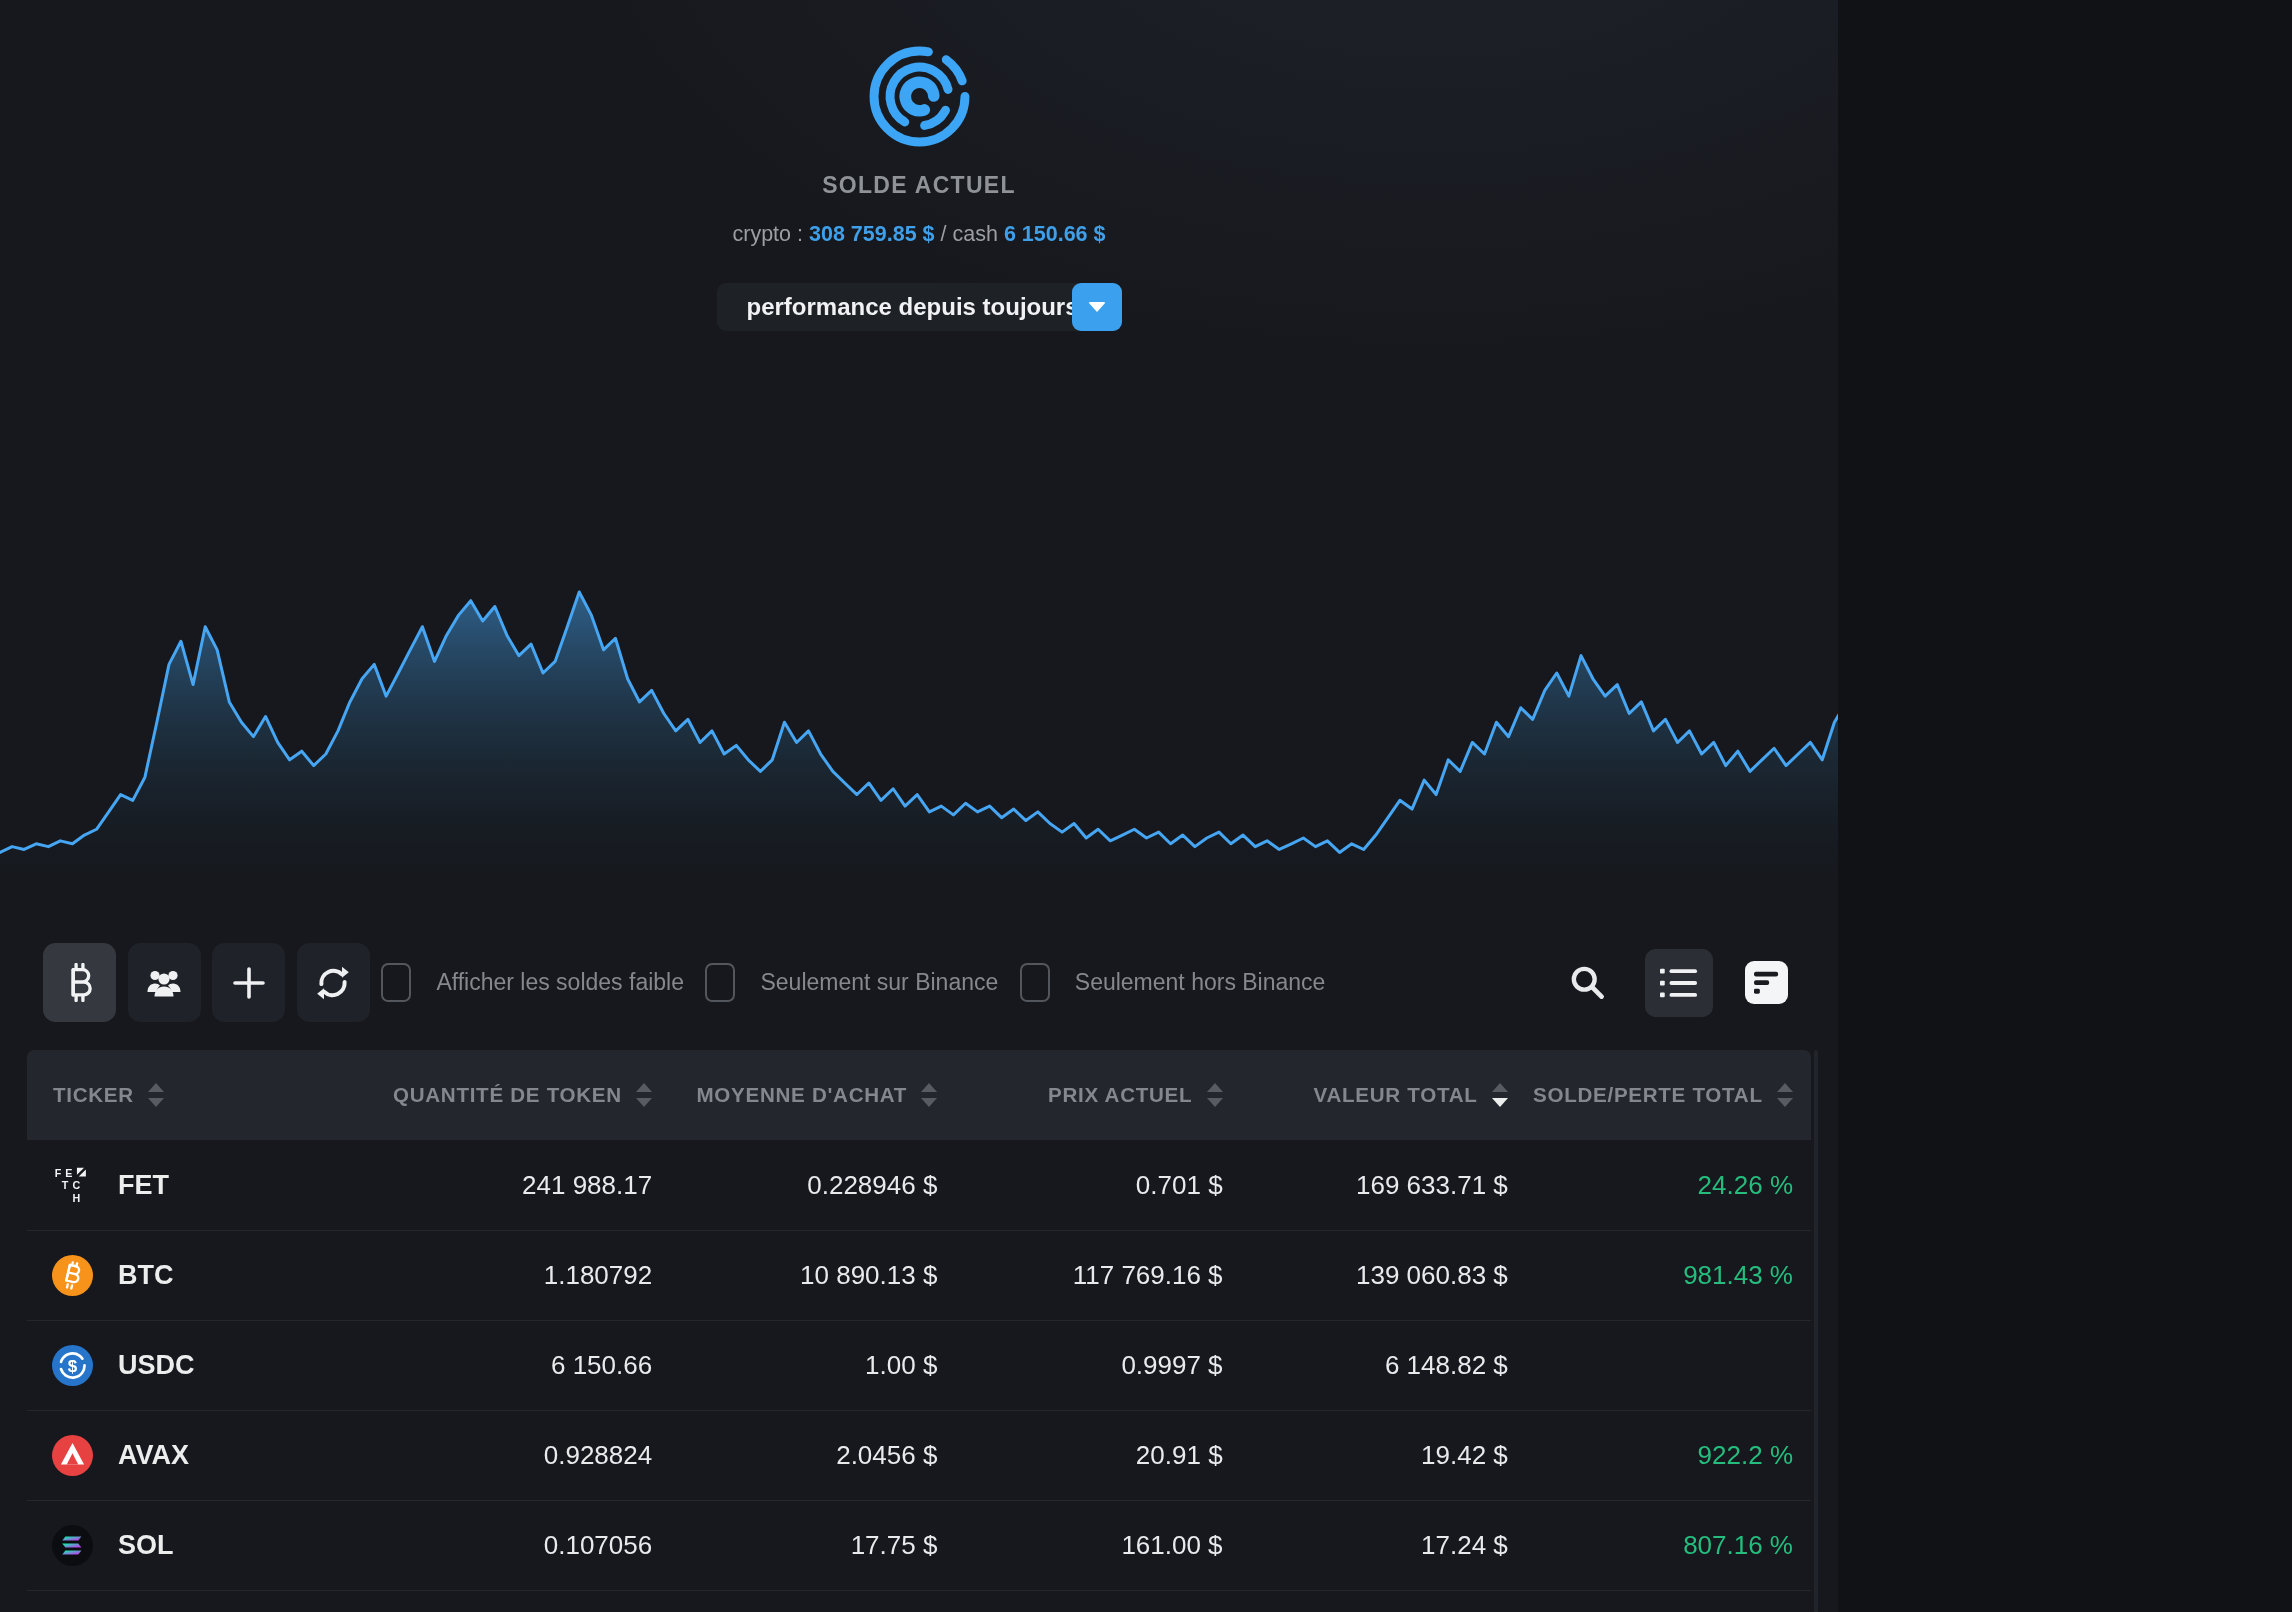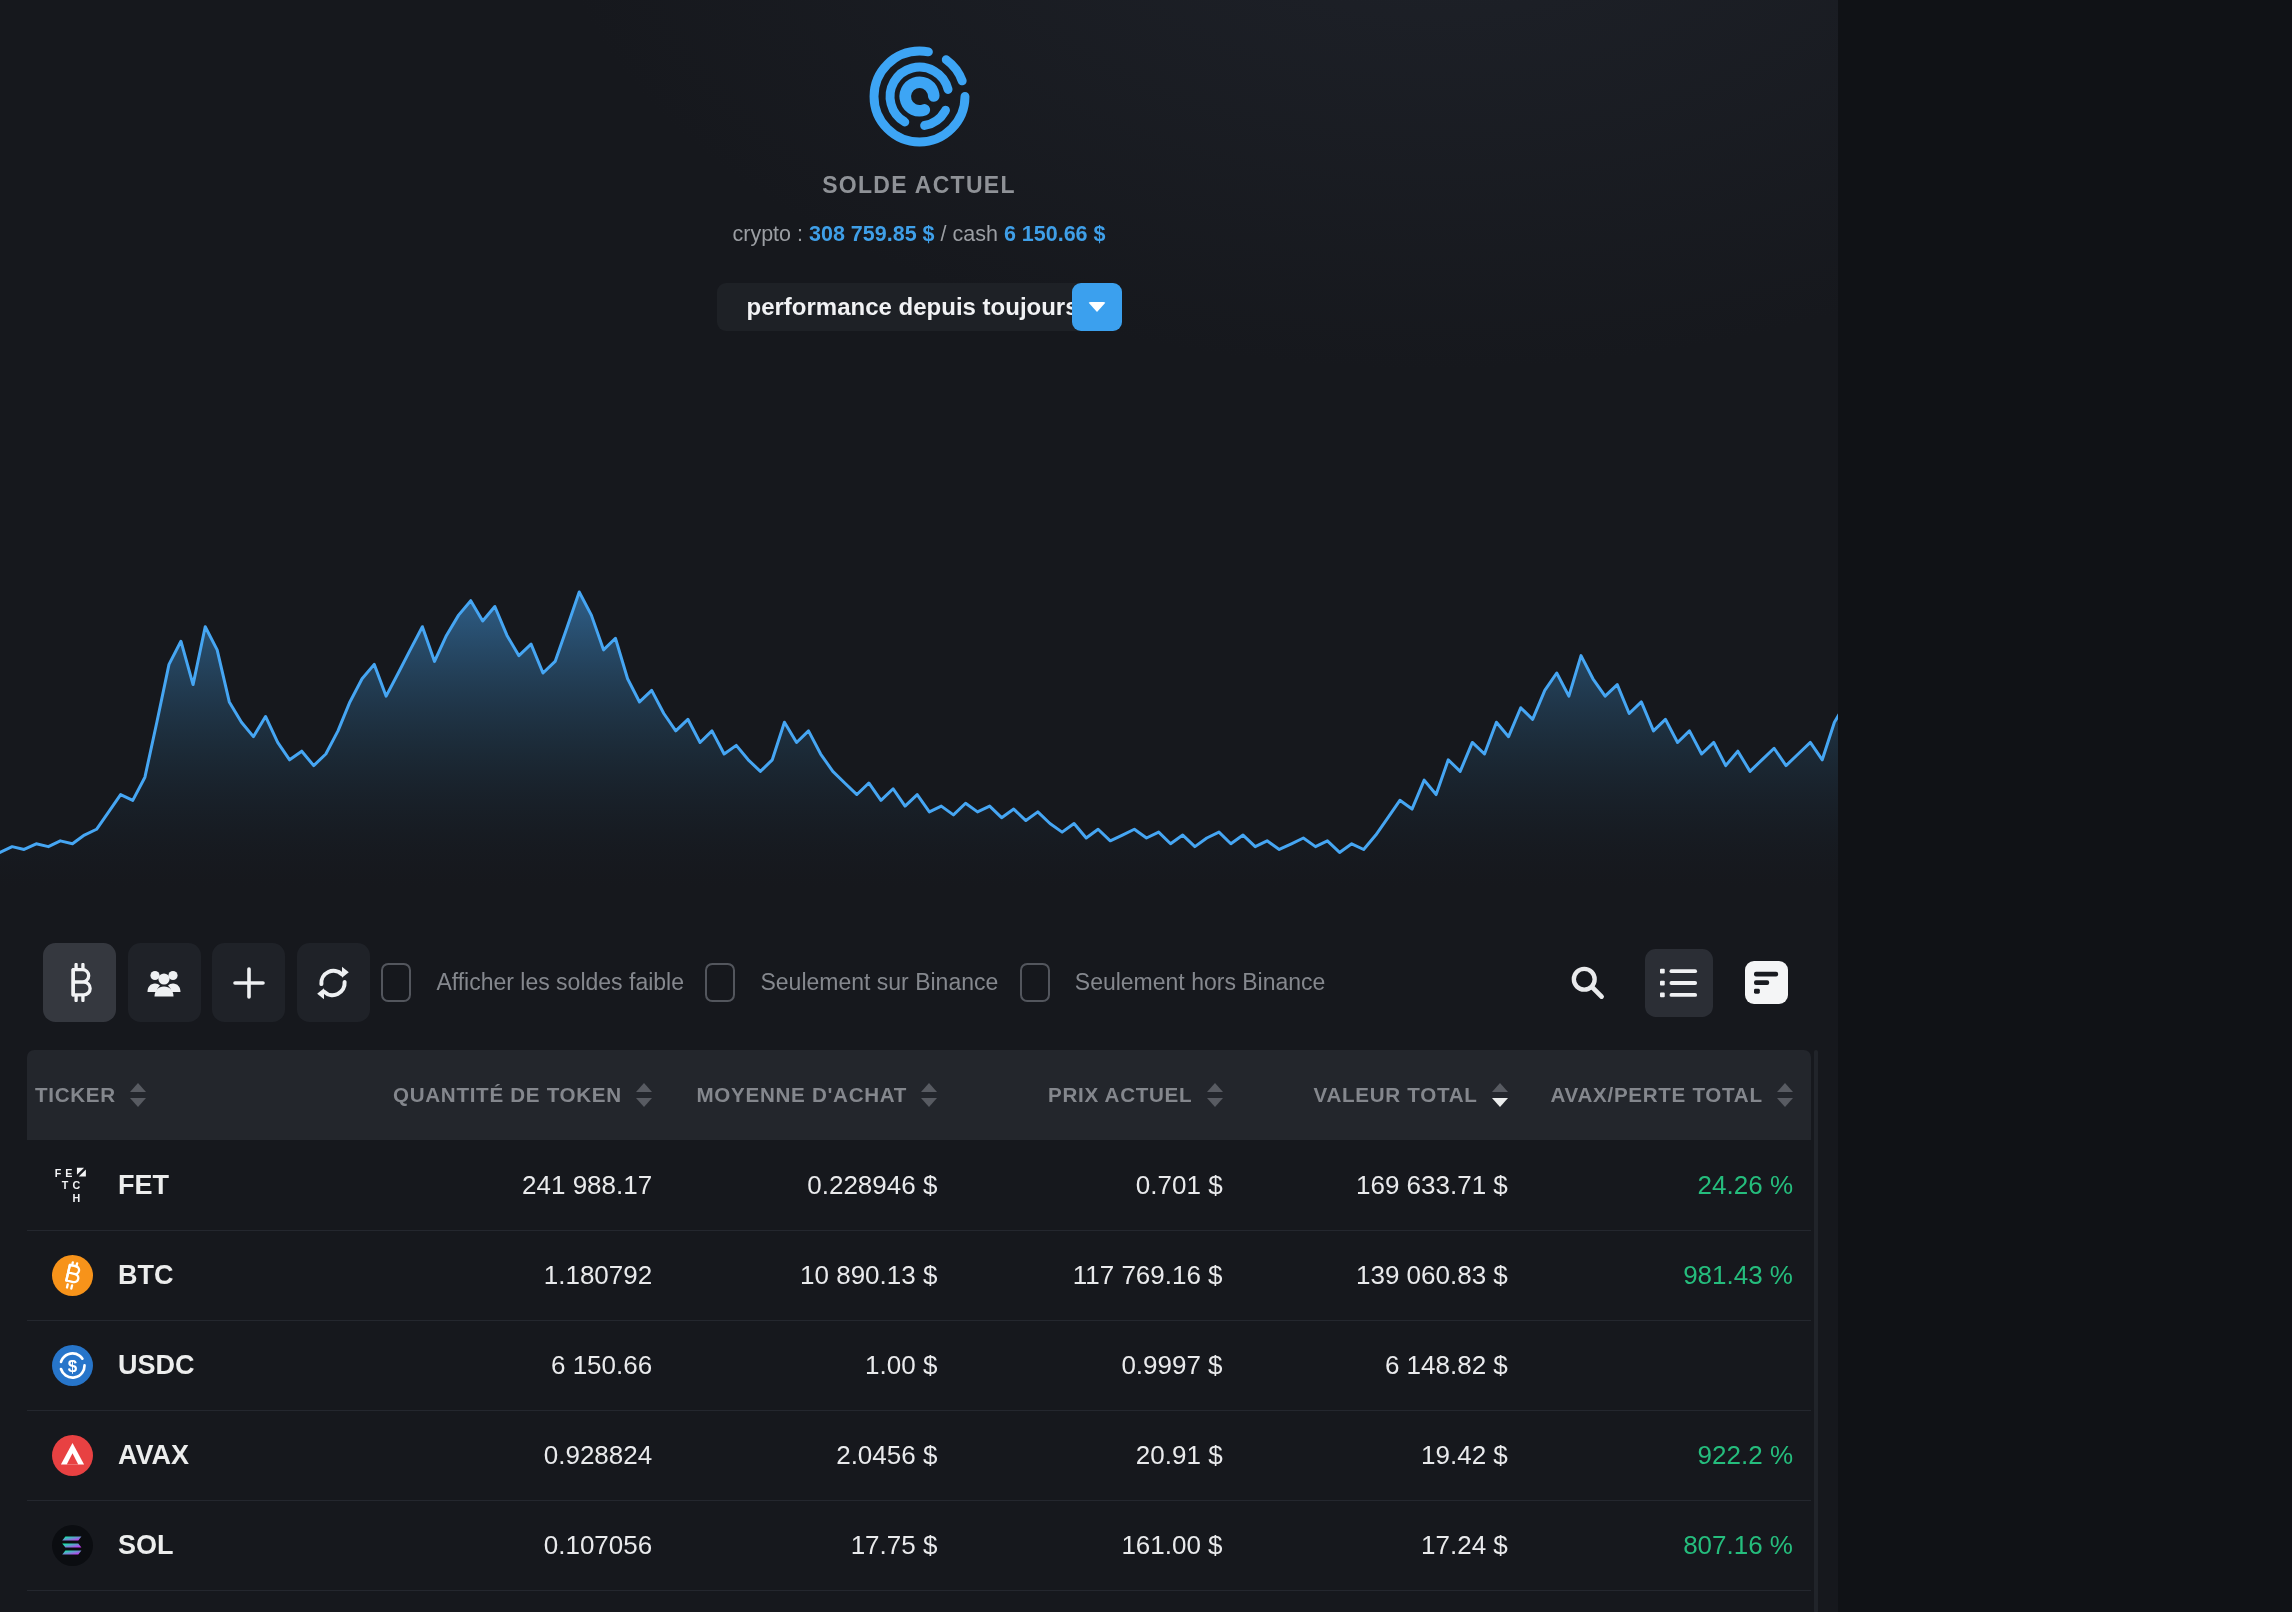--- a/index.html
+++ b/index.html
@@ -50,21 +50,21 @@
   .tb-right { margin-left:auto; display:flex; align-items:center; }
   .search-btn { margin-right:38px; cursor:pointer; display:flex; }
   .view-btn { width:68px; height:68px; border-radius:10.7px; background:#2b2e35; display:flex; align-items:center; justify-content:center; margin-right:32px; cursor:pointer; }
   .card-btn { width:43px; height:43px; border-radius:9px; background:#f4f5f6; display:flex; align-items:center; justify-content:center; cursor:pointer; }
 
   
   .table { position:absolute; top:1050px; left:27px; right:27px; }
   .grid-row { display:grid; grid-template-columns:358px repeat(5,1fr); align-items:center; }
   .thead { height:90px; background:#23262c; border-radius:7.2px 7.2px 0 0; }
   .th { display:flex; align-items:center; justify-content:flex-end; padding-right:18px; cursor:pointer; }
-  .th.first { justify-content:flex-start; padding-left:8px; }
+  .th.first { justify-content:flex-start; padding-left:26px; }
   .th-label { font-size:20.6px; font-weight:700; letter-spacing:0.7px; color:#84878d; }
   .sort { display:flex; flex-direction:column; margin-left:14.3px; }
   .tri-up { width:0; height:0; border-left:8px solid transparent; border-right:8px solid transparent; border-bottom:9px solid #585b62; margin-bottom:5.4px; }
   .tri-down { width:0; height:0; border-left:8px solid transparent; border-right:8px solid transparent; border-top:9px solid #585b62; }
   .tri-down.active { border-top-color:#eceded; }
   .trow { height:90px; }
   .trow + .trow { border-top:1.8px solid #24272e; }
   .tbody { border-bottom:1.8px solid #24272e; }
   .td { font-size:26px; color:#e9eaec; font-weight:500; text-align:right; padding-right:18px; }
   .td.gain { color:#25bd7d; }
@@ -228,21 +228,21 @@
           </span>
       </div>
       <div class="th">
         <span class="th-label">VALEUR TOTAL</span>
         <span class="sort">
             <span class="tri-up"></span>
             <span class="tri-down active"></span>
           </span>
       </div>
       <div class="th">
-        <span class="th-label">AVAX/PERTE TOTAL</span>
+        <span class="th-label">SOLDE/PERTE TOTAL</span>
         <span class="sort">
             <span class="tri-up"></span>
             <span class="tri-down"></span>
           </span>
       </div>
     </div>
 
     <div class="tbody">
 
       <div class="grid-row trow">

